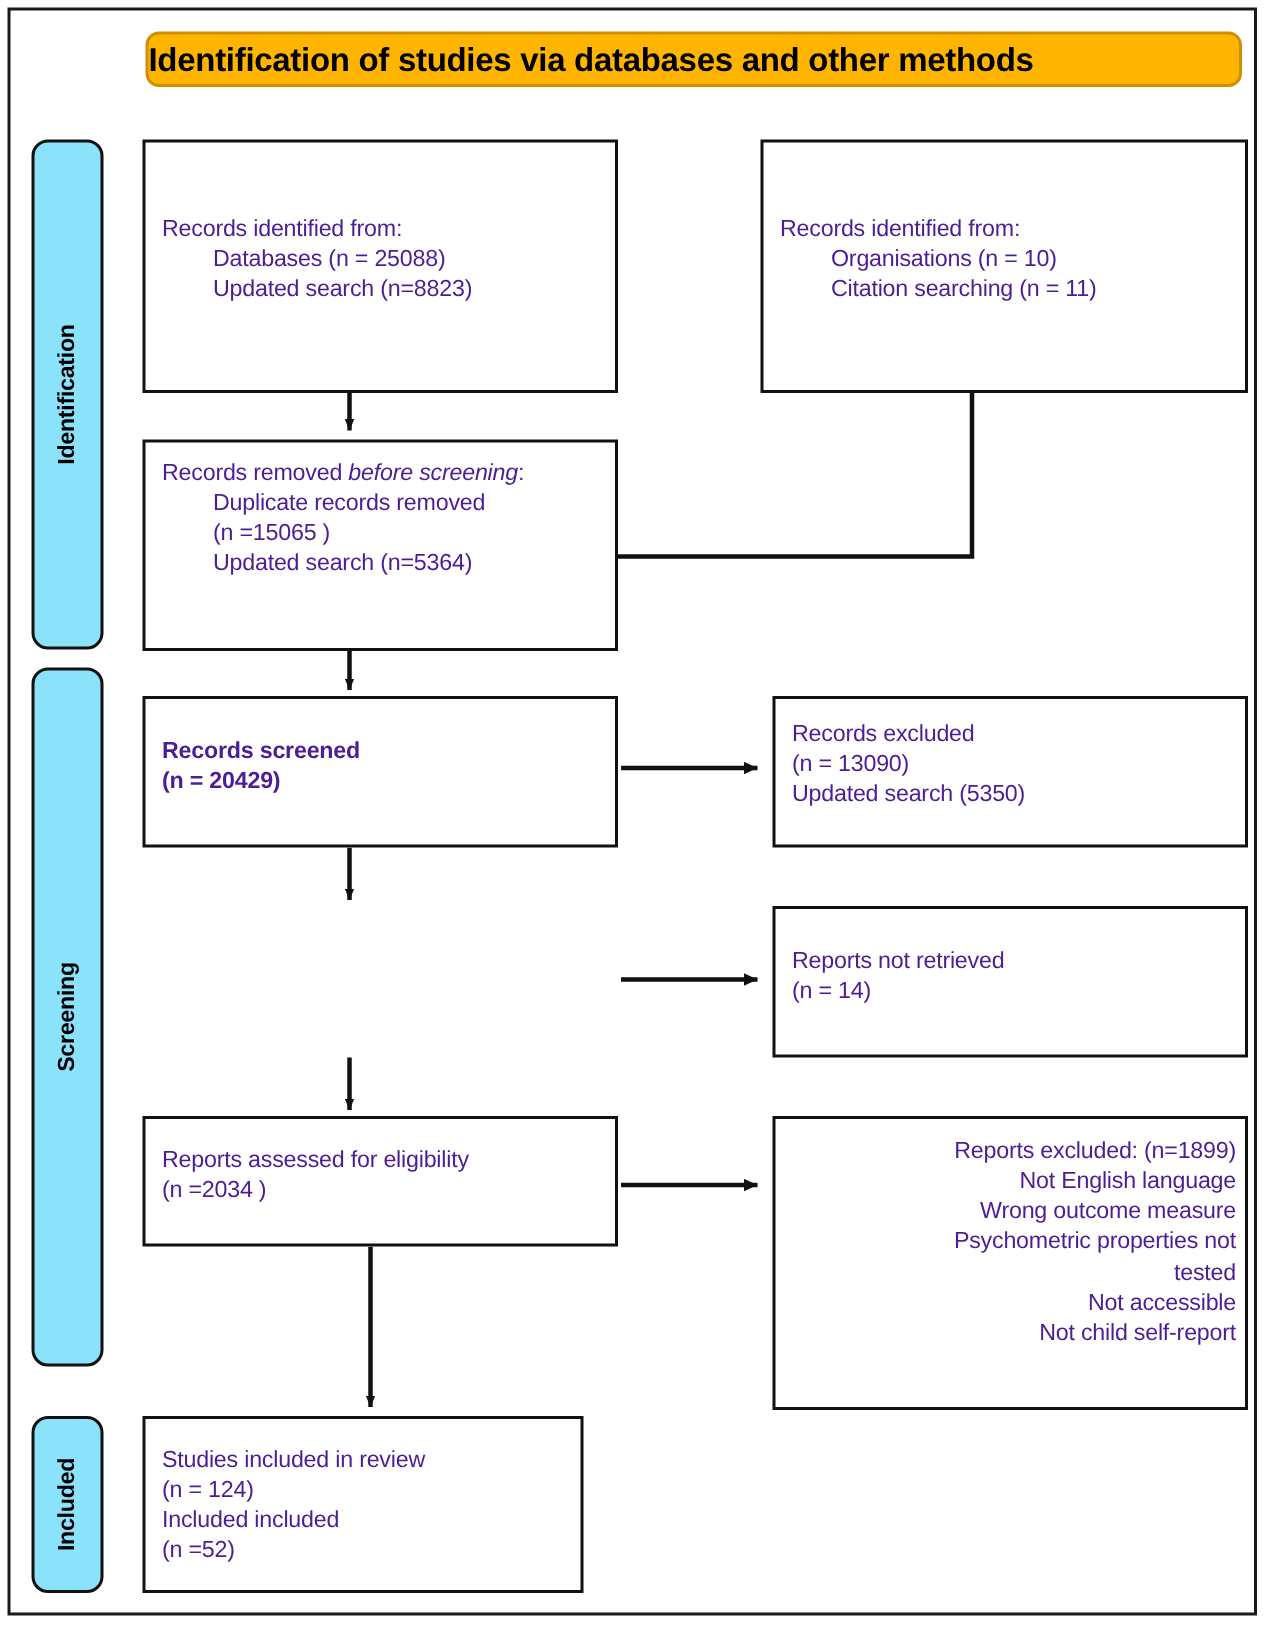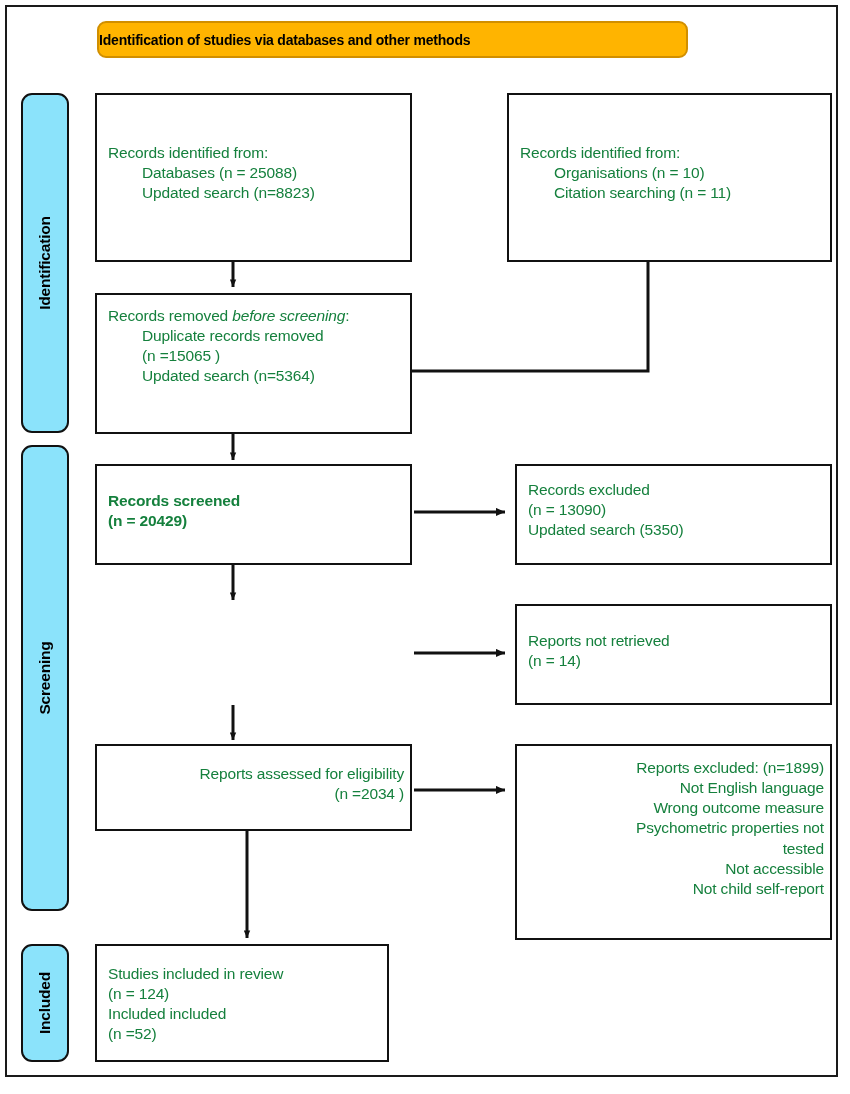--- a/index.html
+++ b/index.html
@@ -30,31 +30,31 @@
     border: 2px solid #1a1a1a;
     box-sizing: border-box;
     background: #ffffff;
   }
 
   
   .banner {
     position: absolute;
     left: 97px;
     top: 21px;
-    width: 591px;
+    width: 731px;
     height: 37px;
     background: #ffb400;
     border: 2px solid #d18f00;
     border-radius: 9px;
     box-sizing: border-box;
     display: flex;
     align-items: center;
     justify-content: flex-start;
     font-weight: bold;
-    font-size: 14px;
+    font-size: 22px;
     color: #000000;
     letter-spacing: -0.2px;
   }
 
   
   .stage {
     position: absolute;
     background: #8be3fb;
     border: 2.5px solid #111111;
     border-radius: 11px;
@@ -79,21 +79,21 @@
     border: 2.5px solid #111111;
     box-sizing: border-box;
     padding: 0;
   }
   .box-text {
     position: absolute;
     left: 11px;
     right: 6px;
     font-size: 15.5px;
     line-height: 1.30;
-    color: #15803d;
+    color: #4c1d95;
     letter-spacing: -0.15px;
   }
   .box-text .ind {
     display: block;
     padding-left: 34px;
   }
   .box-text .ind-cont {
     display: block;
     padding-left: 0px;
   }
@@ -207,21 +207,21 @@
   </div>
 
 
   <div class="box" style="left:515px; top:604px; width:317px; height:101px;">
     <div class="box-text" style="top:25px;">
       <span>Reports not retrieved</span>
       <span class="ind-cont">(n = 14)</span>
     </div>
   </div>
 
-  <div class="box" style="left:95px; top:744px; width:317px; height:87px;text-align:right;">
+  <div class="box" style="left:95px; top:744px; width:317px; height:87px;">
     <div class="box-text" style="top:18px;">
       <span>Reports assessed for eligibility</span>
       <span class="ind-cont">(n =2034 )</span>
     </div>
   </div>
 
   <div class="box" style="left:515px; top:744px; width:317px; height:196px;text-align:right;">
     <div class="box-text" style="top:12px;">
       <span>Reports excluded: (n=1899)</span>
       <span class="ind">Not English language</span>

